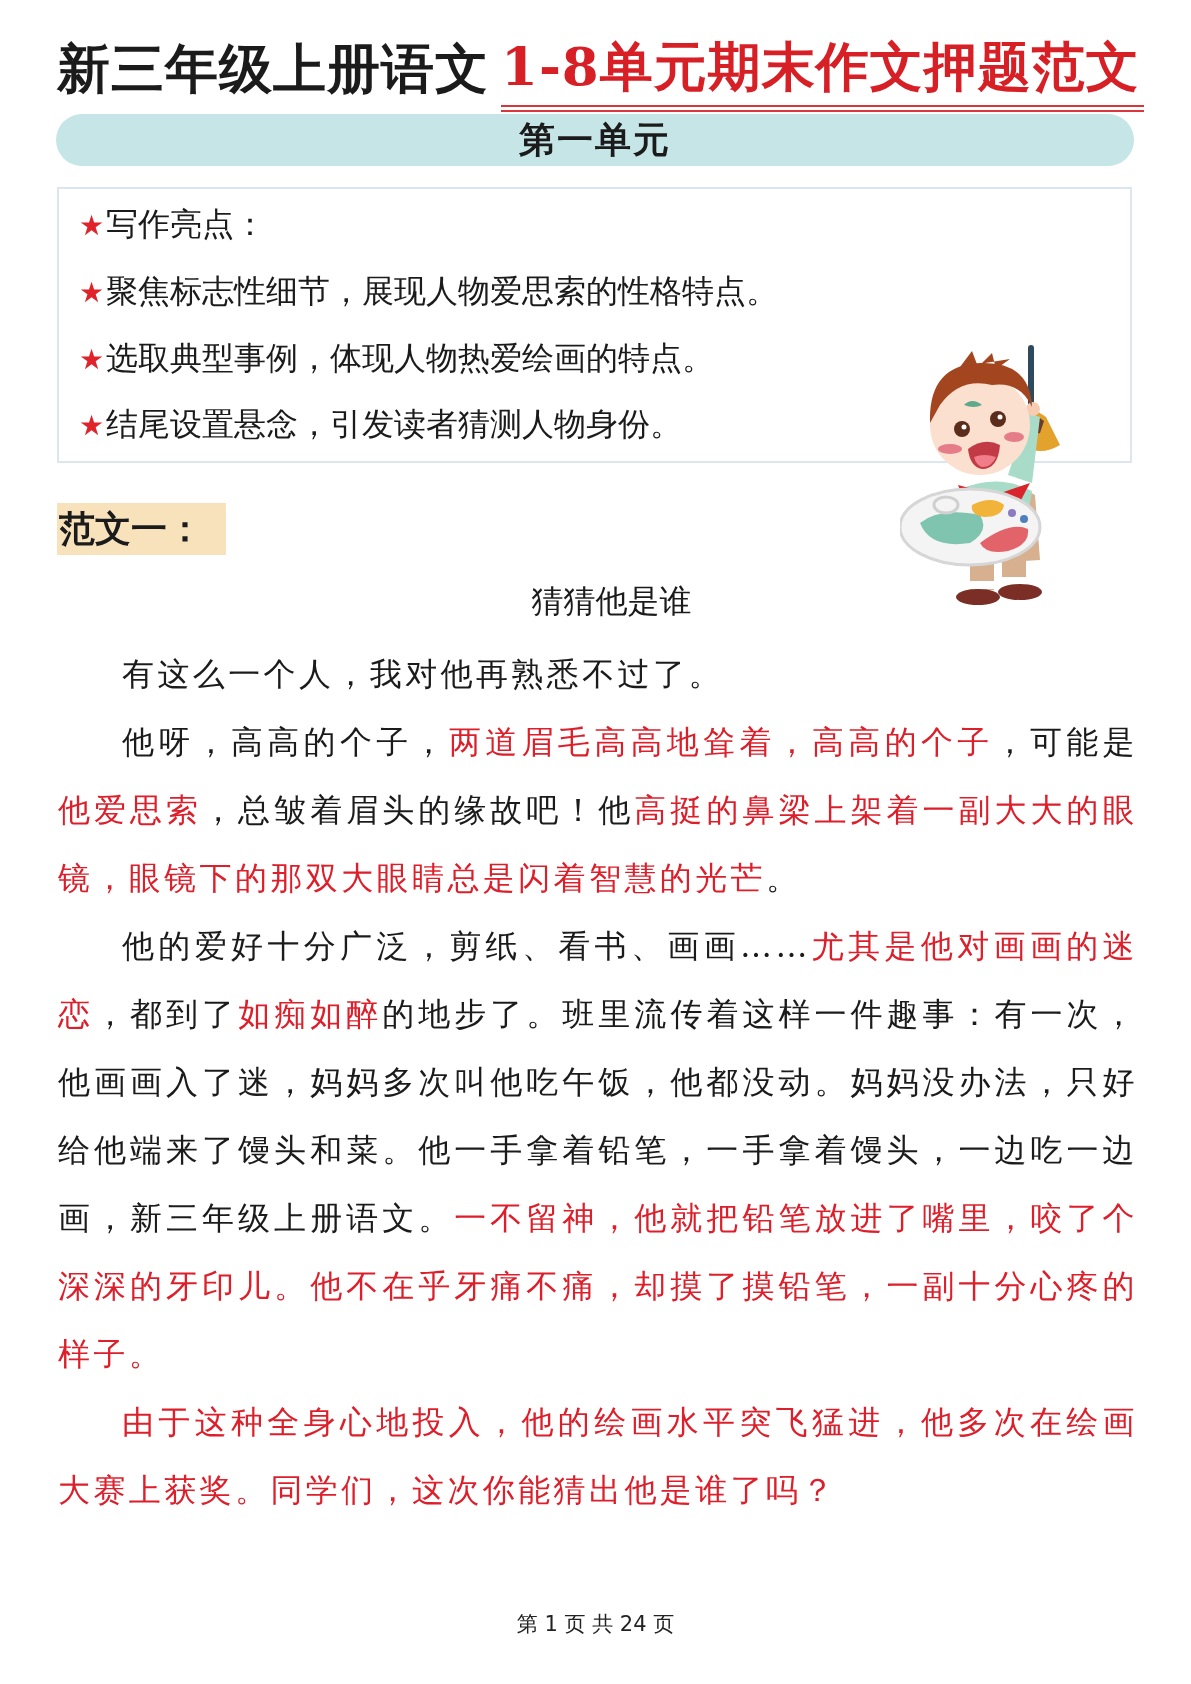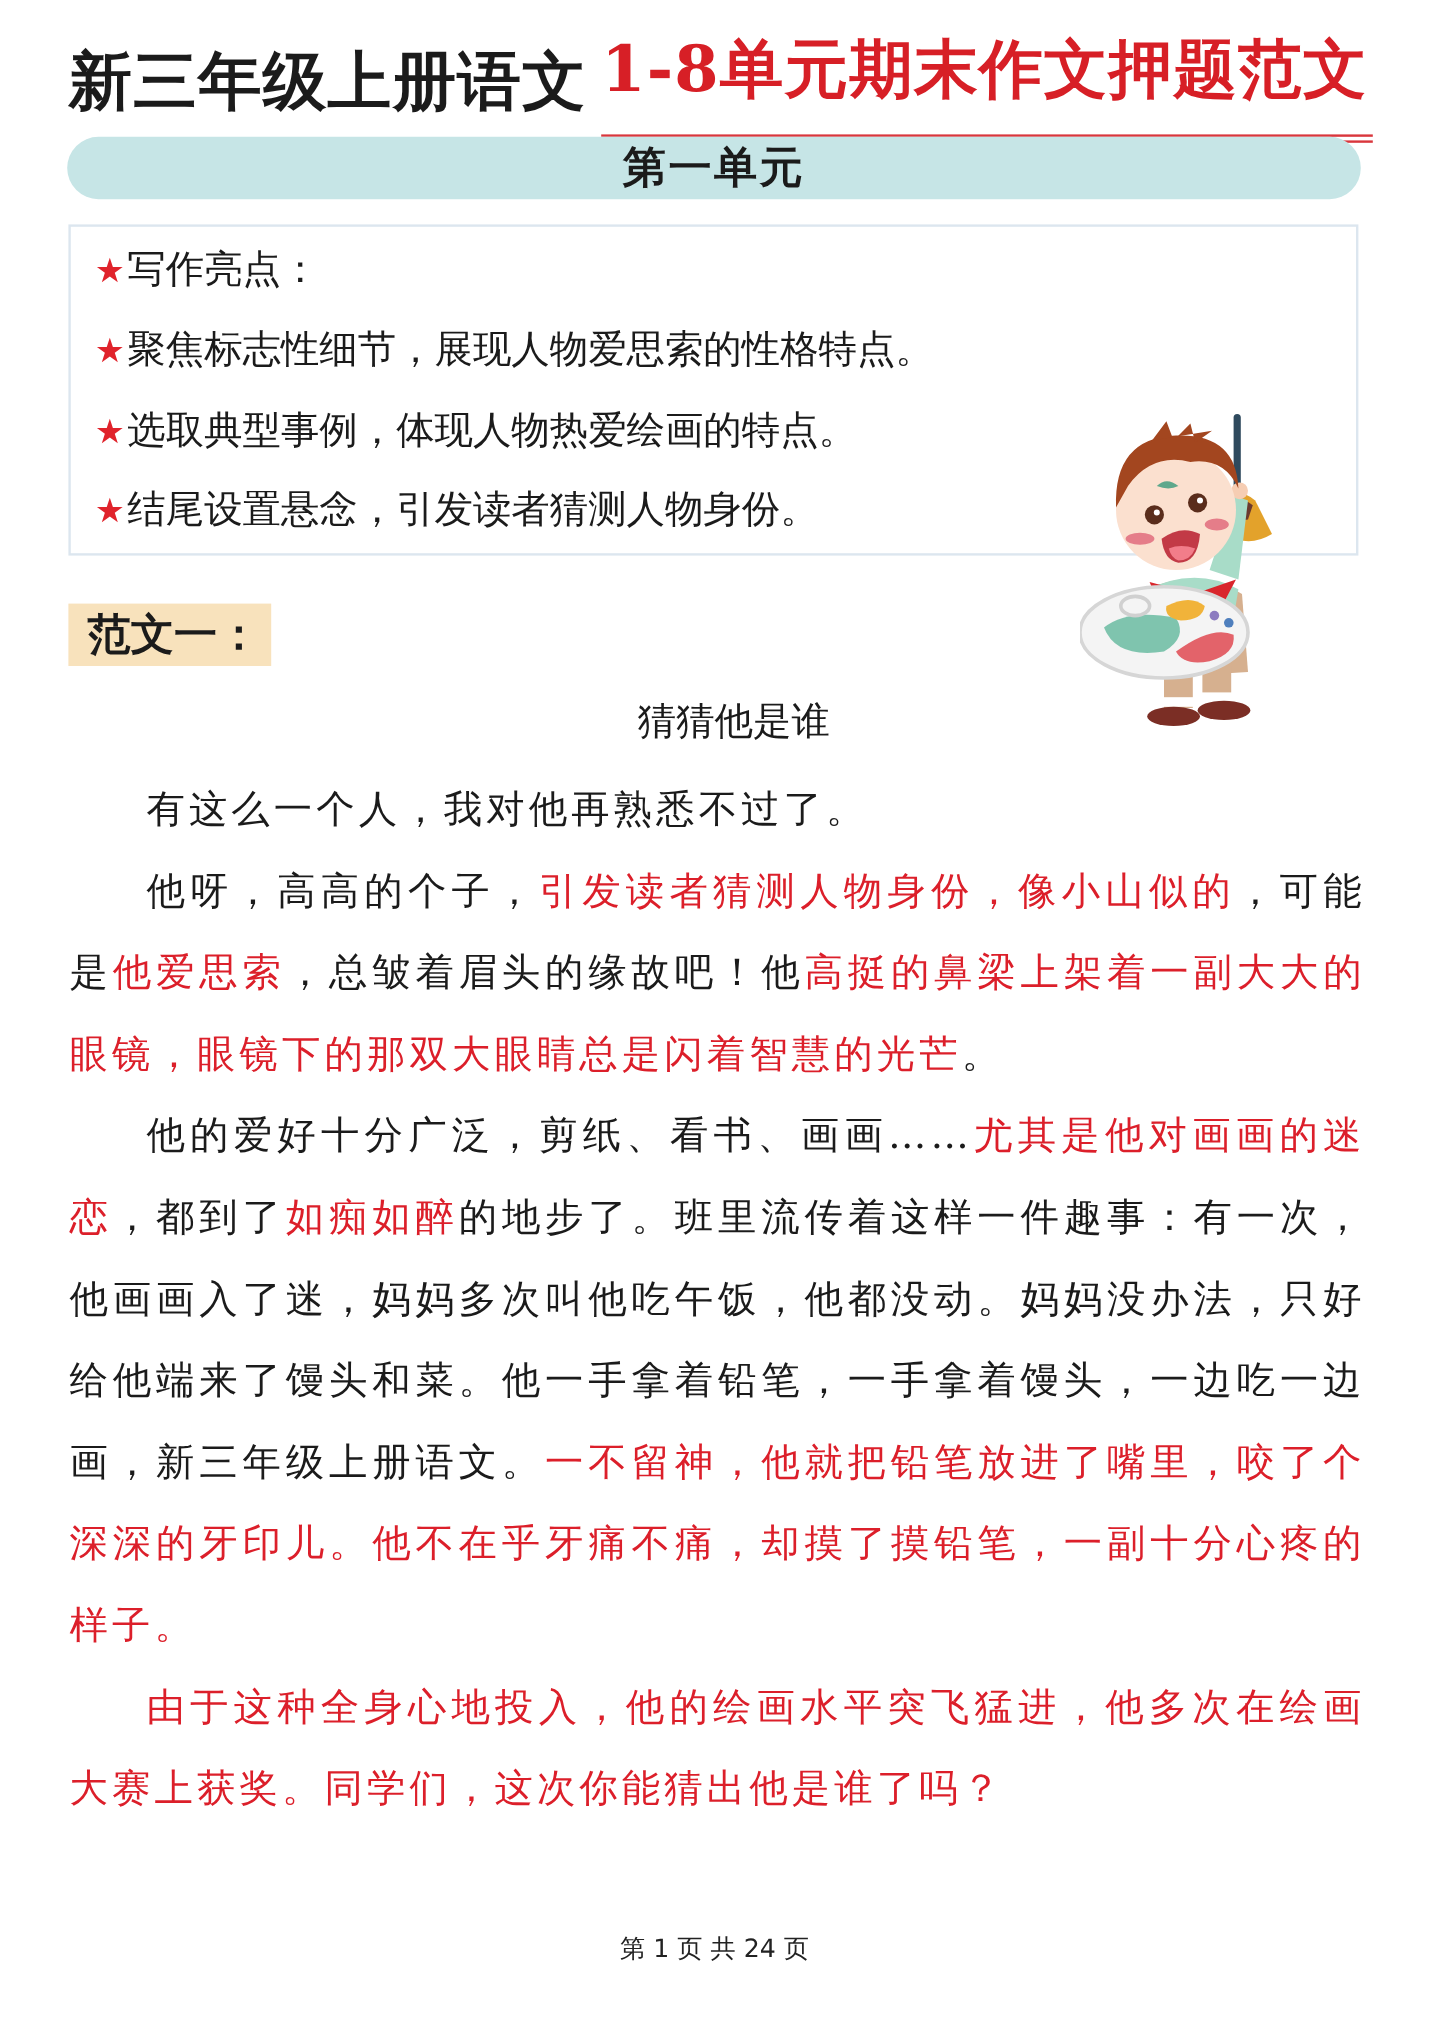--- a/index.html
+++ b/index.html
@@ -5,21 +5,21 @@
   html, body { margin: 0; padding: 0; }
   body {
     width: 1191px; height: 1684px; background: #ffffff; position: relative; overflow: hidden;
     font-family: "DejaVu Serif", "Liberation Serif", serif; color: #1a1a1a;
   }
   .title-row {
     position: absolute; left: 57px; top: 30px; height: 76px; width: 1080px;
     display: flex; align-items: center; white-space: nowrap;
   }
   .title-black { font-size: 53px; font-weight: bold; color: #1b1b1b; letter-spacing: 1px; line-height: 70px; }
-  .title-red-wrap { position: relative; margin-left: 12px; padding-bottom: 20px; }
+  .title-red-wrap { position: relative; margin-left: 12px; padding-bottom: 5px; }
   .title-red { font-size: 53px; font-weight: bold; color: #d71f26; letter-spacing: 1px; line-height: 70px; }
   .title-underline {
     position: absolute; left: 0; right: -4px; bottom: -6px; height: 7px;
     border-top: 2px solid #d9363c; border-bottom: 2px solid #d9363c; box-sizing: border-box;
   }
   .unit-band {
     position: absolute; left: 56px; top: 114px; width: 1078px; height: 52px;
     background: #c6e5e6; display: flex; align-items: center; justify-content: center; border-radius: 26px;
   }
   .unit-band span { font-size: 36px; font-weight: bold; color: #1b1b1b; letter-spacing: 2px; }
@@ -30,21 +30,21 @@
   .hl-item {
     position: absolute; left: 20px; font-size: 32px; color: #1b1b1b; white-space: nowrap;
     display: flex; align-items: center;
   }
   .hl-star { color: #e0232b; font-size: 28px; margin-right: 2px; }
   .illustration { position: absolute; left: 900px; top: 345px; width: 195px; height: 262px; }
   .essay-label {
     position: absolute; left: 57px; top: 503px; width: 169px; height: 52px;
     background: #f8e2bc; display: flex; align-items: center;
   }
-  .essay-label span { font-size: 36px; font-weight: bold; color: #1b1b1b; padding-left: 16px; }
+  .essay-label span { font-size: 36px; font-weight: bold; color: #1b1b1b; padding-left: 2px; }
   .essay-title {
     position: absolute; left: 16px; width: 1191px; top: 580px; text-align: center;
     font-size: 32px; color: #1b1b1b;
   }
   .essay-body {
     position: absolute; left: 58px; top: 640px; width: 1080px;
     font-size: 32px; line-height: 68px; color: #1b1b1b; letter-spacing: 3.4px;
     text-align: justify;
   }
   .essay-body p { margin: 0; text-indent: 2em; }
@@ -132,18 +132,18 @@
 </svg>
 
 <div class="essay-label">
   <span>范文一：</span>
 </div>
 
 <div class="essay-title">猜猜他是谁</div>
 
 <div class="essay-body">
   <p><span>有这么一个人，我对他再熟悉不过了。</span></p>
-  <p><span>他呀，高高的个子，</span><span class="red">引发读者猜测人物身份，像小山似的</span><span>，可能是</span><span class="red">他爱思索</span><span>，总皱着眉头的缘故吧！他</span><span class="red">高挺的鼻梁上架着一副大大的眼镜，眼镜下的那双大眼睛总是闪着智慧的光芒</span><span>。</span></p>
+  <p><span>他呀，高高的个子，</span><span class="red">两道眉毛高高地耸着，高高的个子</span><span>，可能是</span><span class="red">他爱思索</span><span>，总皱着眉头的缘故吧！他</span><span class="red">高挺的鼻梁上架着一副大大的眼镜，眼镜下的那双大眼睛总是闪着智慧的光芒</span><span>。</span></p>
   <p><span>他的爱好十分广泛，剪纸、看书、画画……</span><span class="red">尤其是他对画画的迷恋</span><span>，都到了</span><span class="red">如痴如醉</span><span>的地步了。班里流传着这样一件趣事：有一次，他画画入了迷，妈妈多次叫他吃午饭，他都没动。妈妈没办法，只好给他端来了馒头和菜。他一手拿着铅笔，一手拿着馒头，一边吃一边画，新三年级上册语文。</span><span class="red">一不留神，他就把铅笔放进了嘴里，咬了个深深的牙印儿。他不在乎牙痛不痛，却摸了摸铅笔，一副十分心疼的样子。</span></p>
   <p><span class="red">由于这种全身心地投入，他的绘画水平突飞猛进，他多次在绘画大赛上获奖。同学们，这次你能猜出他是谁了吗？</span></p>
 </div>
 
 <div class="page-number">第 1 页  共 24 页</div>
 
 </body></html>

